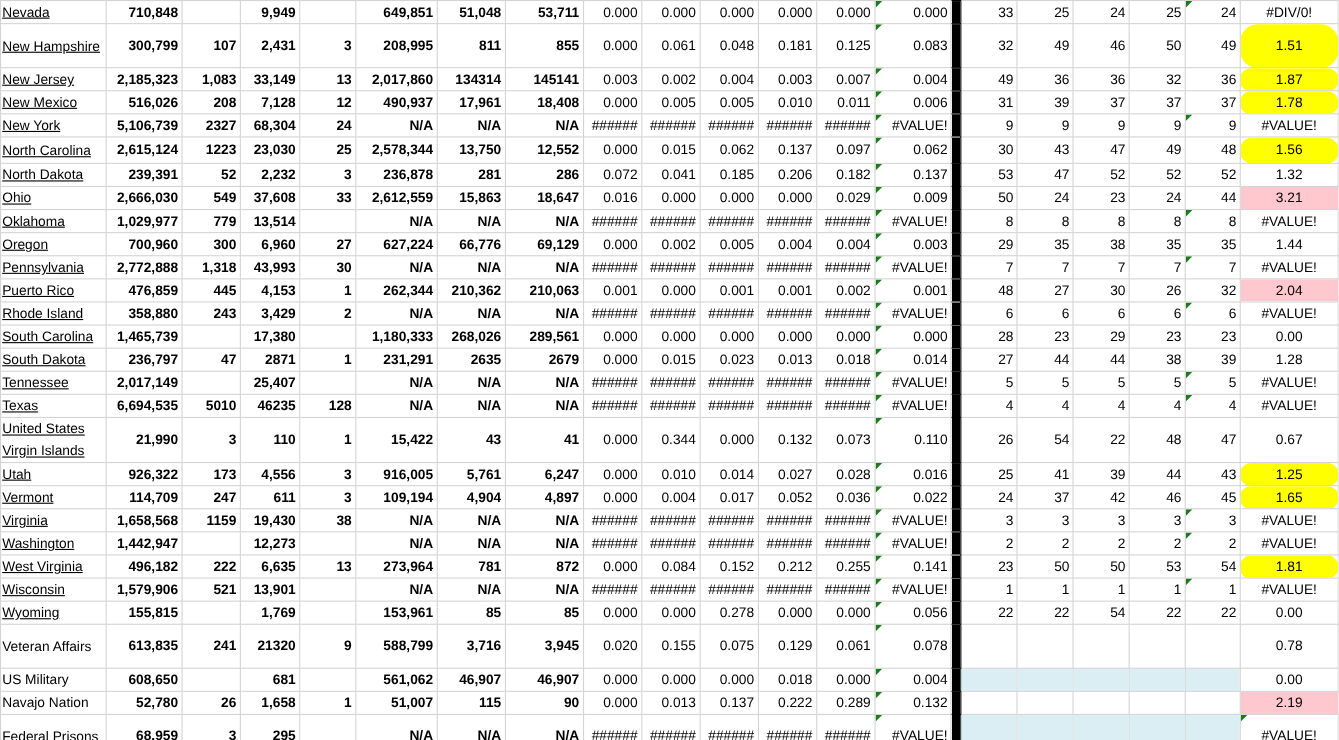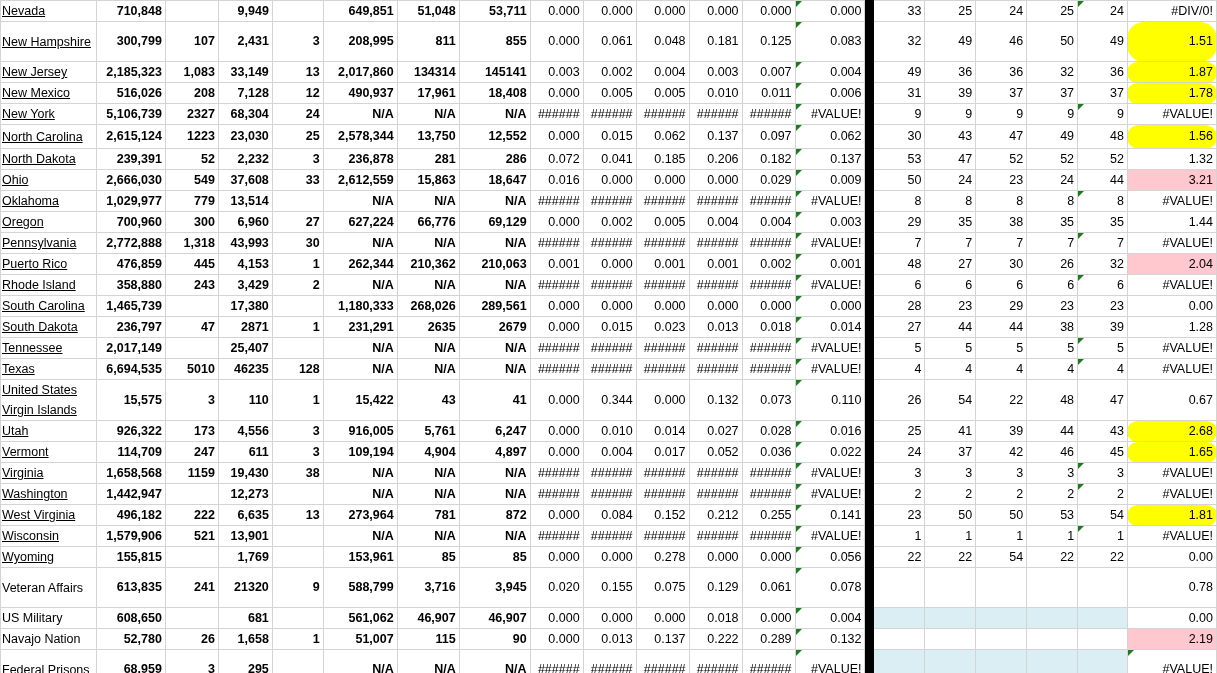--- a/index.html
+++ b/index.html
@@ -5,21 +5,21 @@
   html, body { margin:0; padding:0; background:#fff; }
   body { width:1217px; height:673px; overflow:hidden; position:relative;
          font-family:"Liberation Sans", "DejaVu Sans", sans-serif; font-size:12.5px; color:#000; }
   .sheet { position:absolute; left:0; top:0; width:1217px; height:591px; }
   table { border-collapse:collapse; table-layout:fixed; }
   td { border:1px solid #d4d4d4; padding:0 3px; height:19px; line-height:19px; white-space:nowrap;
        overflow:hidden; text-align:right; position:relative; vertical-align:middle; }
   td.name { text-align:left; white-space:normal; line-height:20px; padding-left:1px; }
   td.name span.link { text-decoration:underline; }
   td.b { font-weight:bold; }
-  td.ctr { text-align:right; }
+  td.ctr { text-align:center; }
   td.blk { background:#000; border-color:#000; padding:0; }
   td.yellow { background:#ffff00;border-radius:17px; }
   td.pink { background:#ffc7ce; }
   td.blue { background:#daeef3; }
   tr.tall td { height:39px; }
   tr.mid td { height:23px; }
   .tri::before { content:""; position:absolute; left:0; top:0; width:0; height:0;
                  border-top:6px solid #1e7a1e; border-right:6px solid transparent; }
 </style>
 </head>
@@ -437,21 +437,21 @@
           <td class="blk"></td>
           <td>4</td>
           <td>4</td>
           <td>4</td>
           <td>4</td>
           <td class="tri">4</td>
           <td class="ctr">#VALUE!</td>
         </tr>
         <tr class="tall">
           <td class="name"><span class="link">United States Virgin Islands</span></td>
-          <td class="b">15,575</td>
+          <td class="b">21,990</td>
           <td class="b">3</td>
           <td class="b">110</td>
           <td class="b">1</td>
           <td class="b">15,422</td>
           <td class="b">43</td>
           <td class="b">41</td>
           <td>0.000</td>
           <td>0.344</td>
           <td>0.000</td>
           <td>0.132</td>
@@ -479,21 +479,21 @@
           <td>0.014</td>
           <td>0.027</td>
           <td>0.028</td>
           <td class="tri">0.016</td>
           <td class="blk"></td>
           <td>25</td>
           <td>41</td>
           <td>39</td>
           <td>44</td>
           <td>43</td>
-          <td class="ctr yellow">2.68</td>
+          <td class="ctr yellow">1.25</td>
         </tr>
         <tr>
           <td class="name"><span class="link">Vermont</span></td>
           <td class="b">114,709</td>
           <td class="b">247</td>
           <td class="b">611</td>
           <td class="b">3</td>
           <td class="b">109,194</td>
           <td class="b">4,904</td>
           <td class="b">4,897</td>

